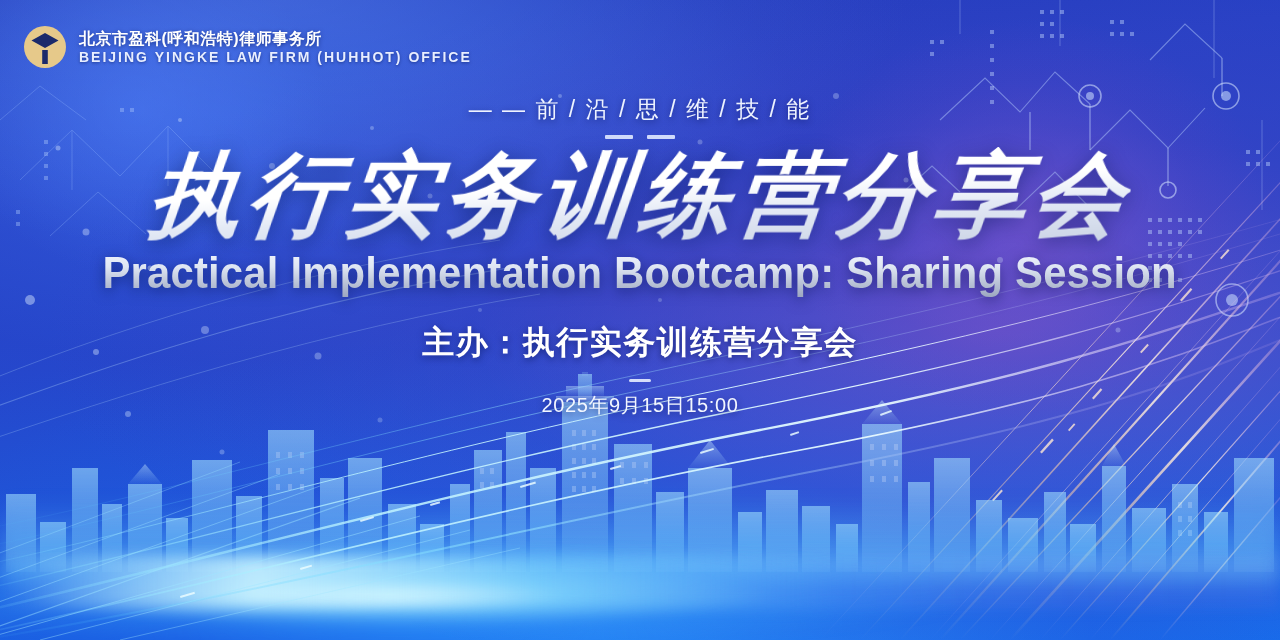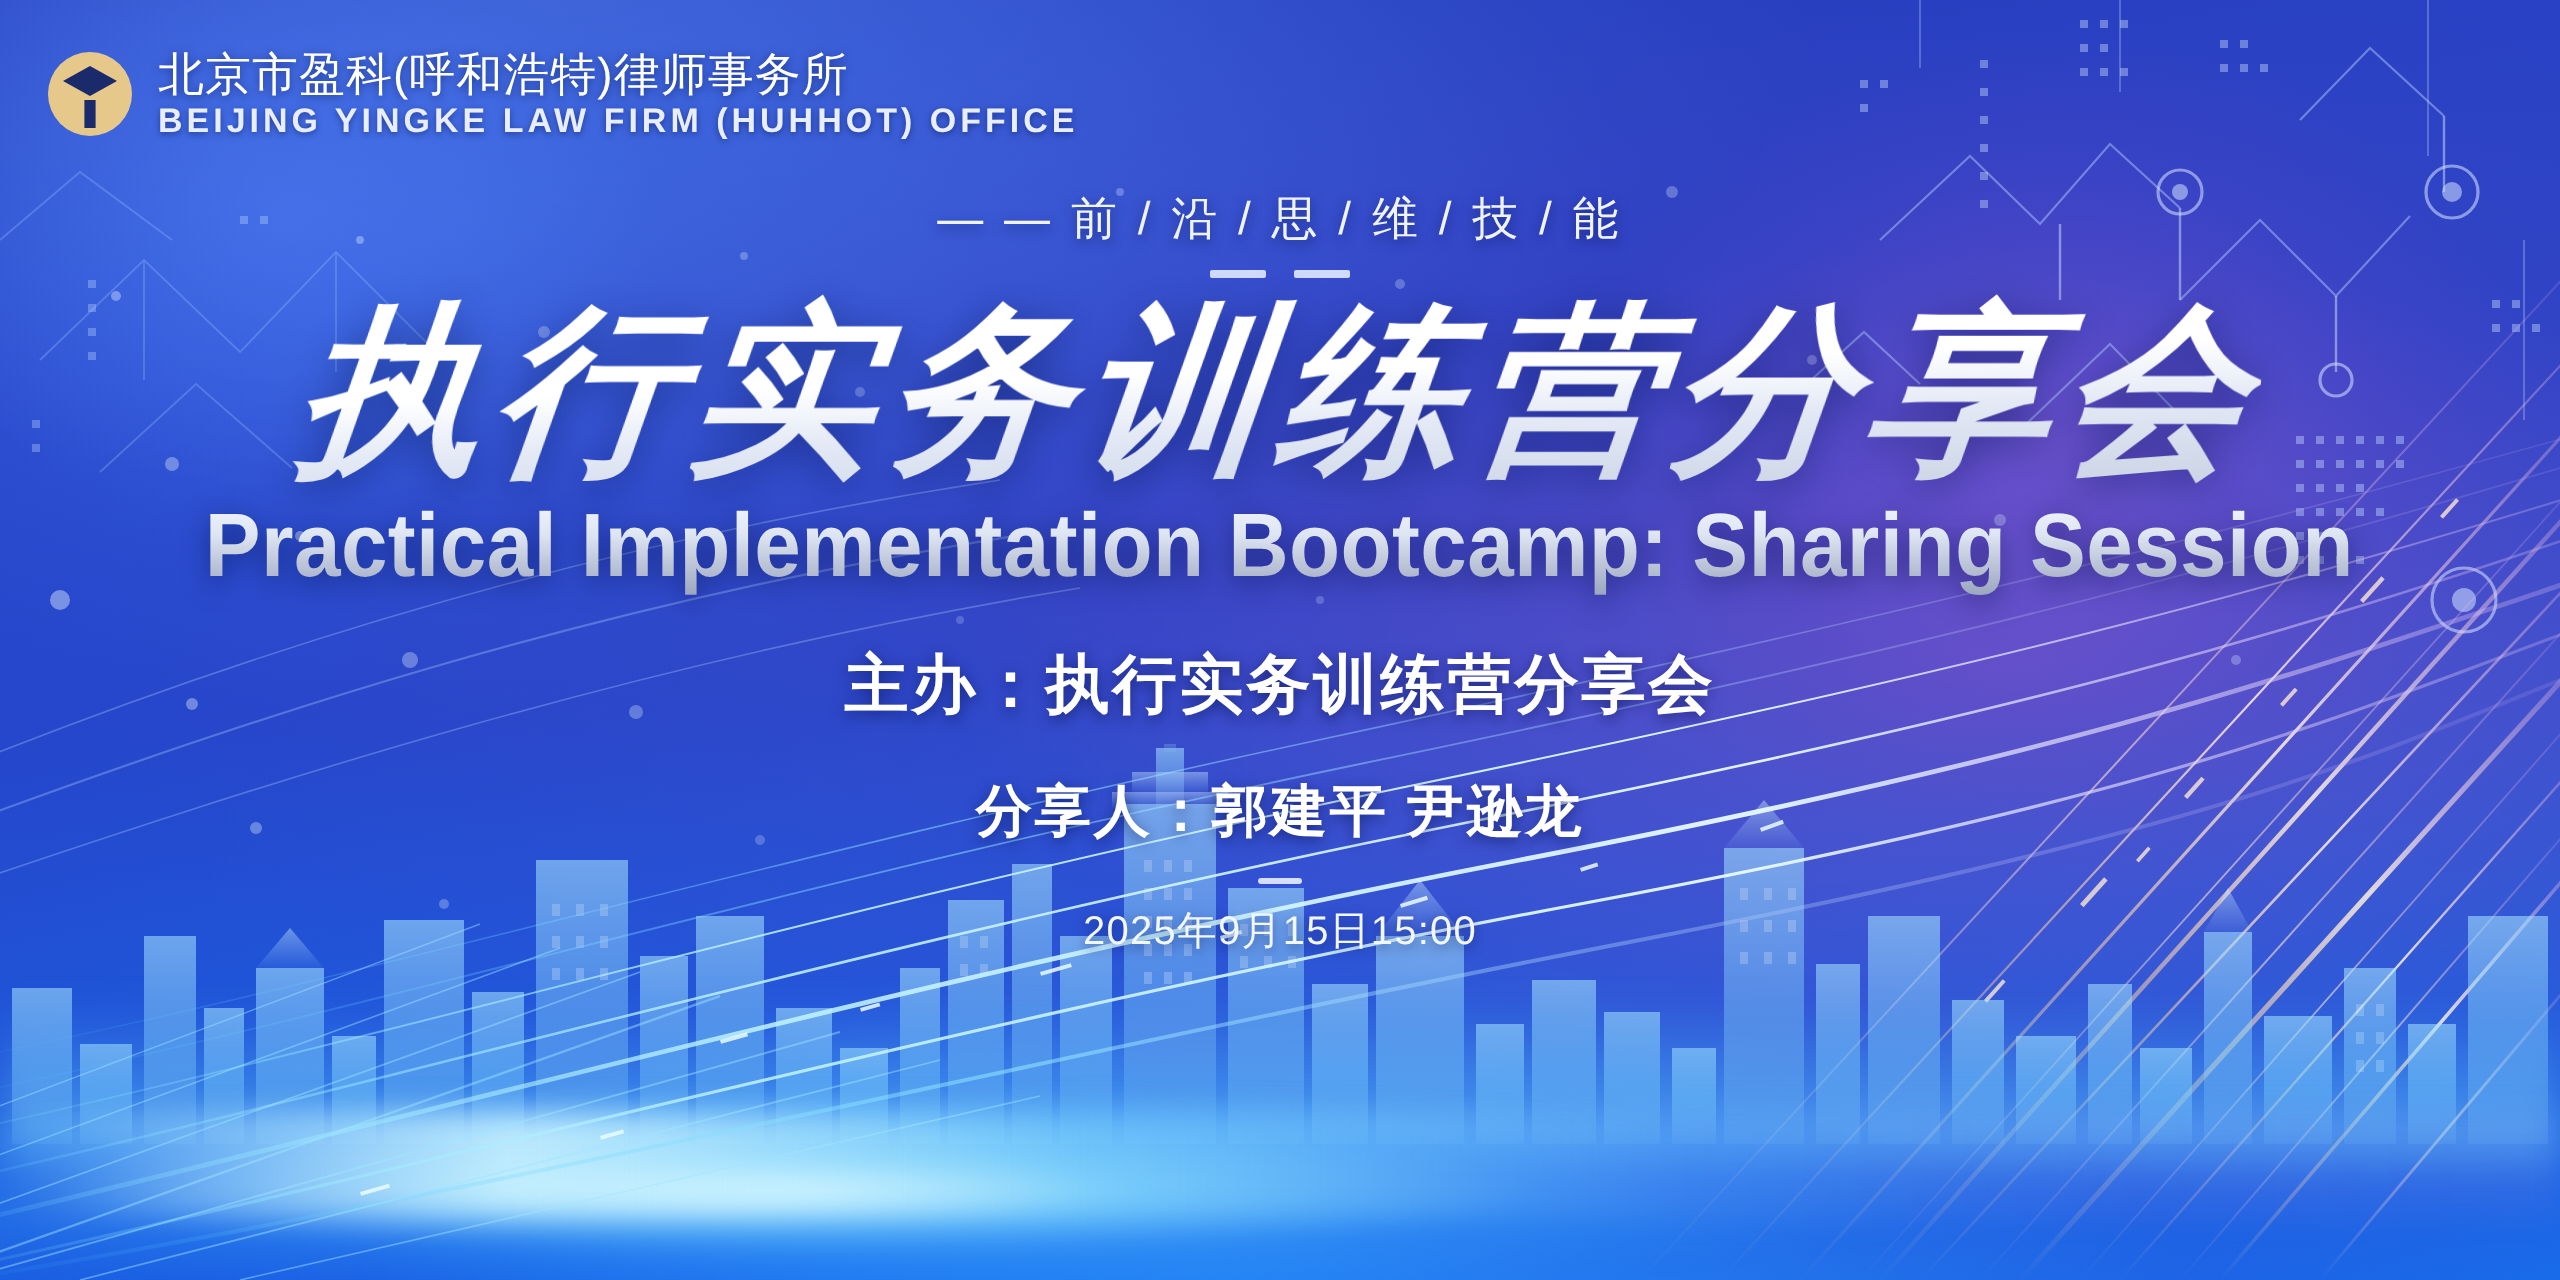--- a/index.html
+++ b/index.html
@@ -40,25 +40,25 @@
 
   
   .trails,.streaks,.tech,.dots,.arcs{position:absolute;left:0;top:0;width:100%;height:100%;}
   .trails svg,.streaks svg,.tech svg,.dots svg,.arcs svg{display:block;width:100%;height:100%;}
 
   
   .logo{position:absolute;left:22px;top:24px;display:flex;align-items:center;gap:11px;}
   .logo-mark{width:46px;height:46px;flex:0 0 46px;}
   .logo-text{display:flex;flex-direction:column;gap:3px;}
   .logo-cn{
-    font-size:23px;font-weight:400;color:#ffffff;letter-spacing:.5px;line-height:1;
+    font-size:16px;font-weight:700;color:#ffffff;letter-spacing:.5px;line-height:1;
     text-shadow:0 1px 4px rgba(0,20,80,.55);white-space:nowrap;
   }
   .logo-en{
-    font-size:17px;font-weight:700;color:#e8eeff;letter-spacing:2.0px;line-height:1;
+    font-size:14px;font-weight:700;color:#e8eeff;letter-spacing:2.0px;line-height:1;
     white-space:nowrap;text-shadow:0 1px 3px rgba(0,20,80,.5);text-align:right;
   }
 
   
   .content{position:absolute;left:0;top:0;width:100%;height:100%;
     display:flex;flex-direction:column;align-items:center;}
 
   .eyebrow{
     margin-top:94px;font-size:23px;font-weight:500;color:#eef3ff;
     letter-spacing:2px;white-space:nowrap;text-shadow:0 2px 6px rgba(0,15,70,.5);
@@ -504,19 +504,18 @@
 
     <div class="rule">
       <span></span>
       <span></span>
     </div>
 
     <div class="title-cn">执行实务训练营分享会</div>
     <div class="title-en">Practical Implementation Bootcamp: Sharing Session</div>
 
     <div class="host">主办：执行实务训练营分享会</div>
-    <div class="speakers">分享人：郭建平 尹逊龙</div>
 
     <div class="minirule"></div>
     <div class="datetime">2025年9月15日15:00</div>
   </div>
 
 </div>
 
 </body></html>

